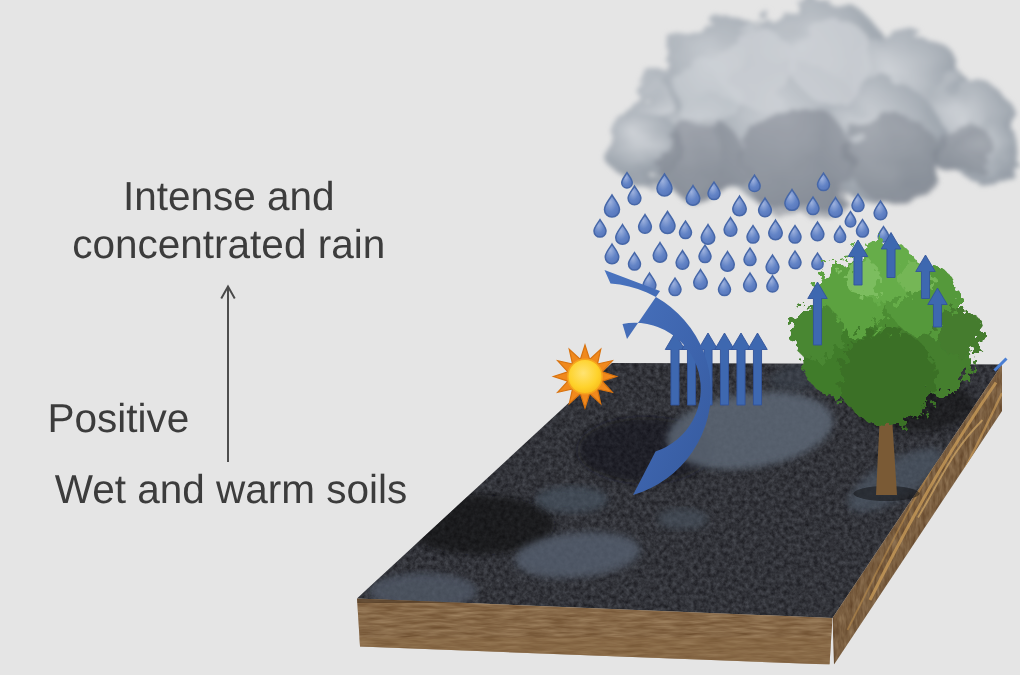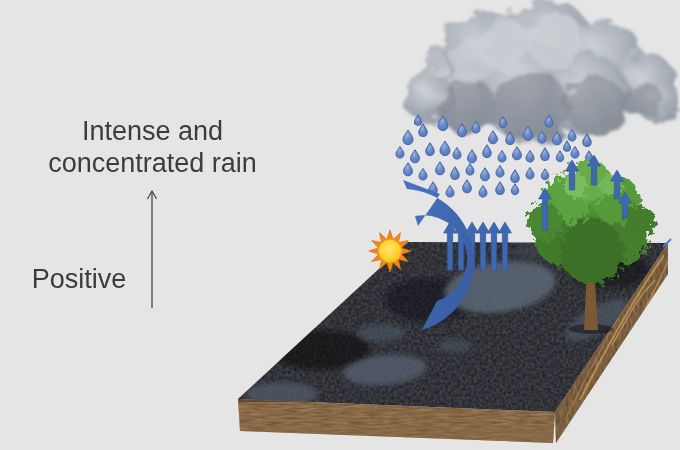--- a/index.html
+++ b/index.html
@@ -230,14 +230,15 @@
     </g>
   </svg>
 
   <div class="lbl" id="label-rain">
     <div>Intense and</div>
     <div>concentrated rain</div>
   </div>
   <div class="lbl" id="label-feedback">
     <div>Positive</div>
   </div>
+  <div class="lbl" id="label-soils">Wet and warm soils</div>
 
 </div>
 
 </body></html>

